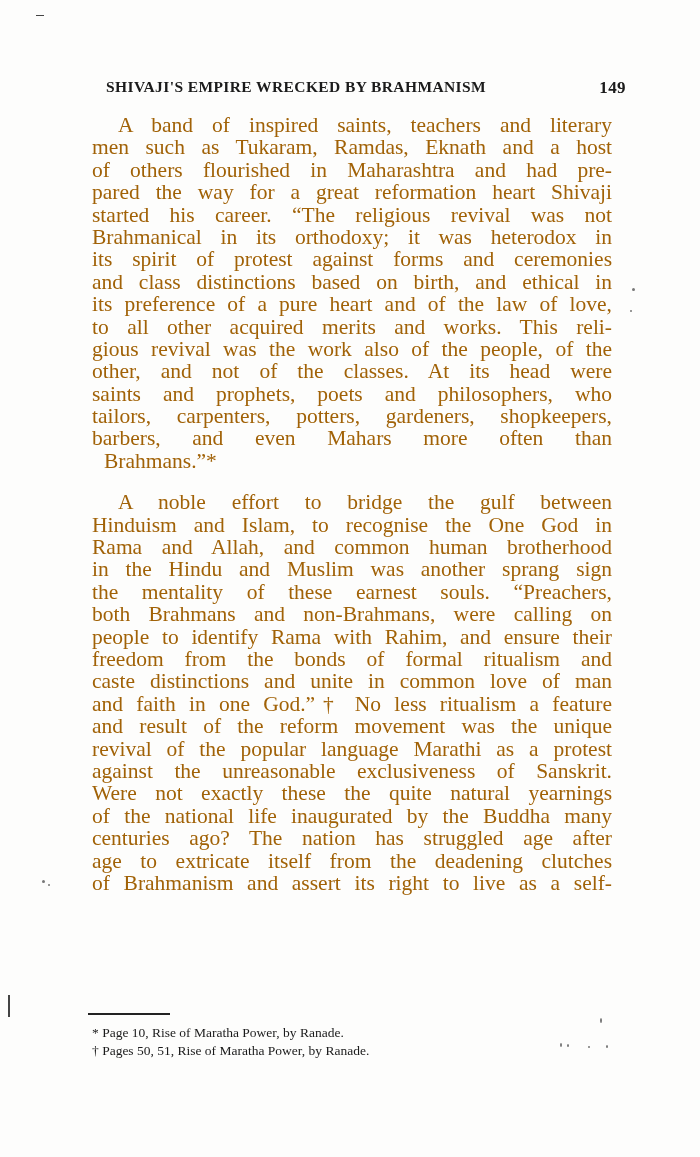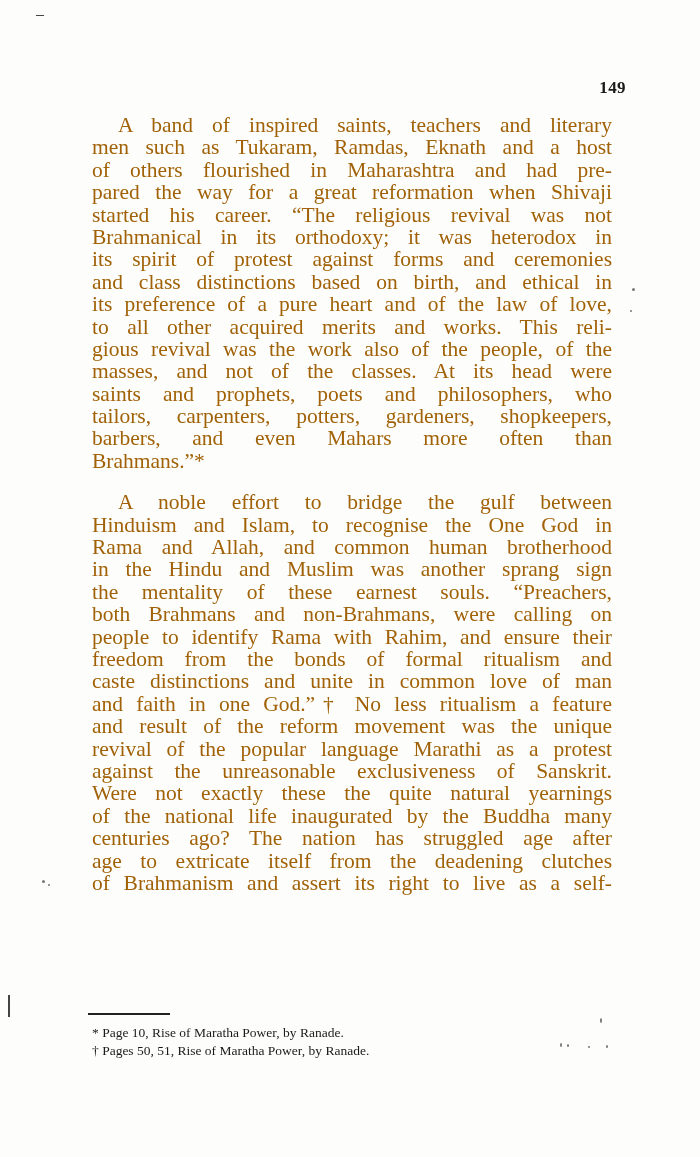--- a/index.html
+++ b/index.html
@@ -58,20 +58,21 @@
     }
     .line {
       display: block;
       white-space: nowrap;
       text-align: justify;
       text-align-last: justify;
       height: 22.4px;
     }
     .line.last {
       text-align-last: left;
+      margin-left: 12px;
     }
     .line.indent {
       padding-left: 26px;
     }
     .para-gap {
       height: 19px;
     }
     .footnote-rule {
       position: absolute;
       left: 88px;
@@ -104,37 +105,38 @@
       position: absolute;
       background: #444;
     }
   </style>
 </head>
 <body>
 
 <div class="page">
 
   <div class="running-head">
+    <span class="title">SHIVAJI'S EMPIRE WRECKED BY BRAHMANISM</span>
     <span class="page-number">149</span>
   </div>
 
   <div class="body-text">
     <div>
       <span class="line indent">A band of inspired saints, teachers and literary</span>
       <span class="line">men such as Tukaram, Ramdas, Eknath and a host</span>
       <span class="line">of others flourished in Maharashtra and had pre-</span>
-      <span class="line">pared the way for a great reformation when Shivaji</span>
+      <span class="line">pared the way for a great reformation heart Shivaji</span>
       <span class="line">started his career.  “The religious revival was not</span>
       <span class="line">Brahmanical in its orthodoxy; it was heterodox in</span>
       <span class="line">its spirit of protest against forms and ceremonies</span>
       <span class="line">and class distinctions based on birth, and ethical in</span>
       <span class="line">its preference of a pure heart and of the law of love,</span>
       <span class="line">to all other acquired merits and works.  This reli-</span>
       <span class="line">gious revival was the work also of the people, of the</span>
-      <span class="line">masses, and not of the classes.  At its head were</span>
+      <span class="line">other, and not of the classes.  At its head were</span>
       <span class="line">saints and prophets, poets and philosophers, who</span>
       <span class="line">tailors, carpenters, potters, gardeners, shopkeepers,</span>
       <span class="line">barbers, and even Mahars more often than</span>
       <span class="line last">Brahmans.”*</span>
     </div>
 
     <div class="para-gap"></div>
 
     <div>
       <span class="line indent">A noble effort to bridge the gulf between</span>

